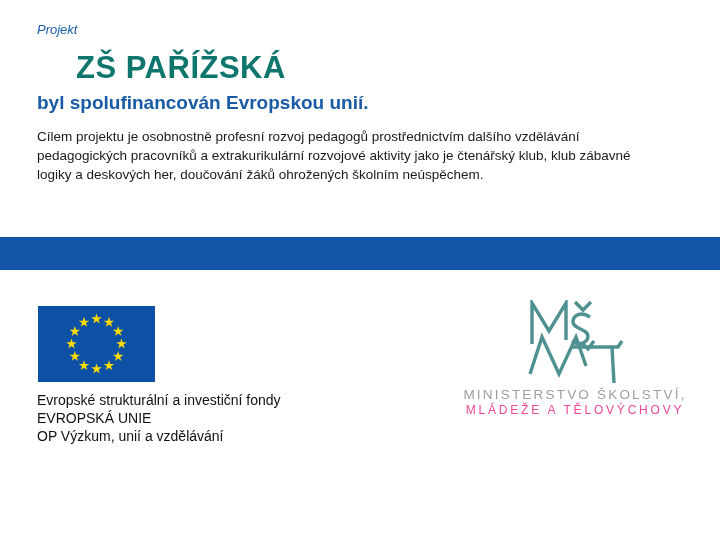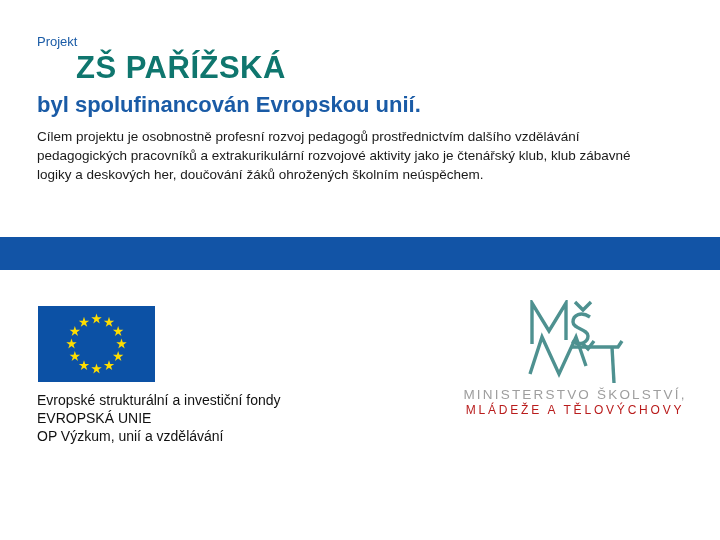--- a/index.html
+++ b/index.html
@@ -4,32 +4,32 @@
 <style>
   html, body { margin: 0; padding: 0; }
   body {
     width: 720px; height: 540px;
     background: #ffffff;
     position: relative;
     font-family: "Liberation Sans", sans-serif;
     overflow: hidden;
   }
   .kicker {
-    position: absolute; left: 37px; top: 34px;
-    font-size: 13px; color: #1A5BA6;
+    position: absolute; left: 37px; top: 22px;
+    font-size: 13px; color: #1A5BA6; font-style: italic;
   }
   .title {
     position: absolute; left: 36px; top: 50px;
     font-size: 31px; font-weight: bold; color: #0f766e;
     letter-spacing: 0.5px;
     margin-left: 40px;
   }
   .subtitle {
     position: absolute; left: 37px; top: 92px;
-    font-size: 22px; font-weight: bold; color: #1A5BA6;
+    font-size: 19px; font-weight: bold; color: #1A5BA6;
   }
   .body-par {
     position: absolute; left: 37px; top: 127px;
     width: 618px;
     font-size: 13.5px; line-height: 19px; color: #1A1A1A;
   }
   .blue-bar {
     position: absolute; left: 0; top: 237px;
     width: 720px; height: 33px;
     background: #1254A6;
@@ -49,21 +49,21 @@
   .msmt-logo {
     display: block;
     margin: 0 auto 3px auto;
     width: 97px; height: 84px;
   }
   .ministry-line1 {
     font-size: 13.5px; letter-spacing: 2.2px; color: #9E9E9E;
     white-space: nowrap;
   }
   .ministry-line2 {
-    font-size: 12px; letter-spacing: 2.8px; color: #b91c1c;
+    font-size: 12px; letter-spacing: 2.8px; color: #ec4899;
     white-space: nowrap; margin-top: 1px;
   }
 </style>
 </head>
 <body>
 
 <div class="kicker">Projekt</div>
 <div class="title">ZŠ PAŘÍŽSKÁ</div>
 <div class="subtitle">byl spolufinancován Evropskou unií.</div>
 <div class="body-par">Cílem projektu je osobnostně profesní rozvoj pedagogů prostřednictvím dalšího vzdělávání pedagogických pracovníků a extrakurikulární rozvojové aktivity jako je čtenářský klub, klub zábavné logiky a deskových her, doučování žáků ohrožených školním neúspěchem.</div>

